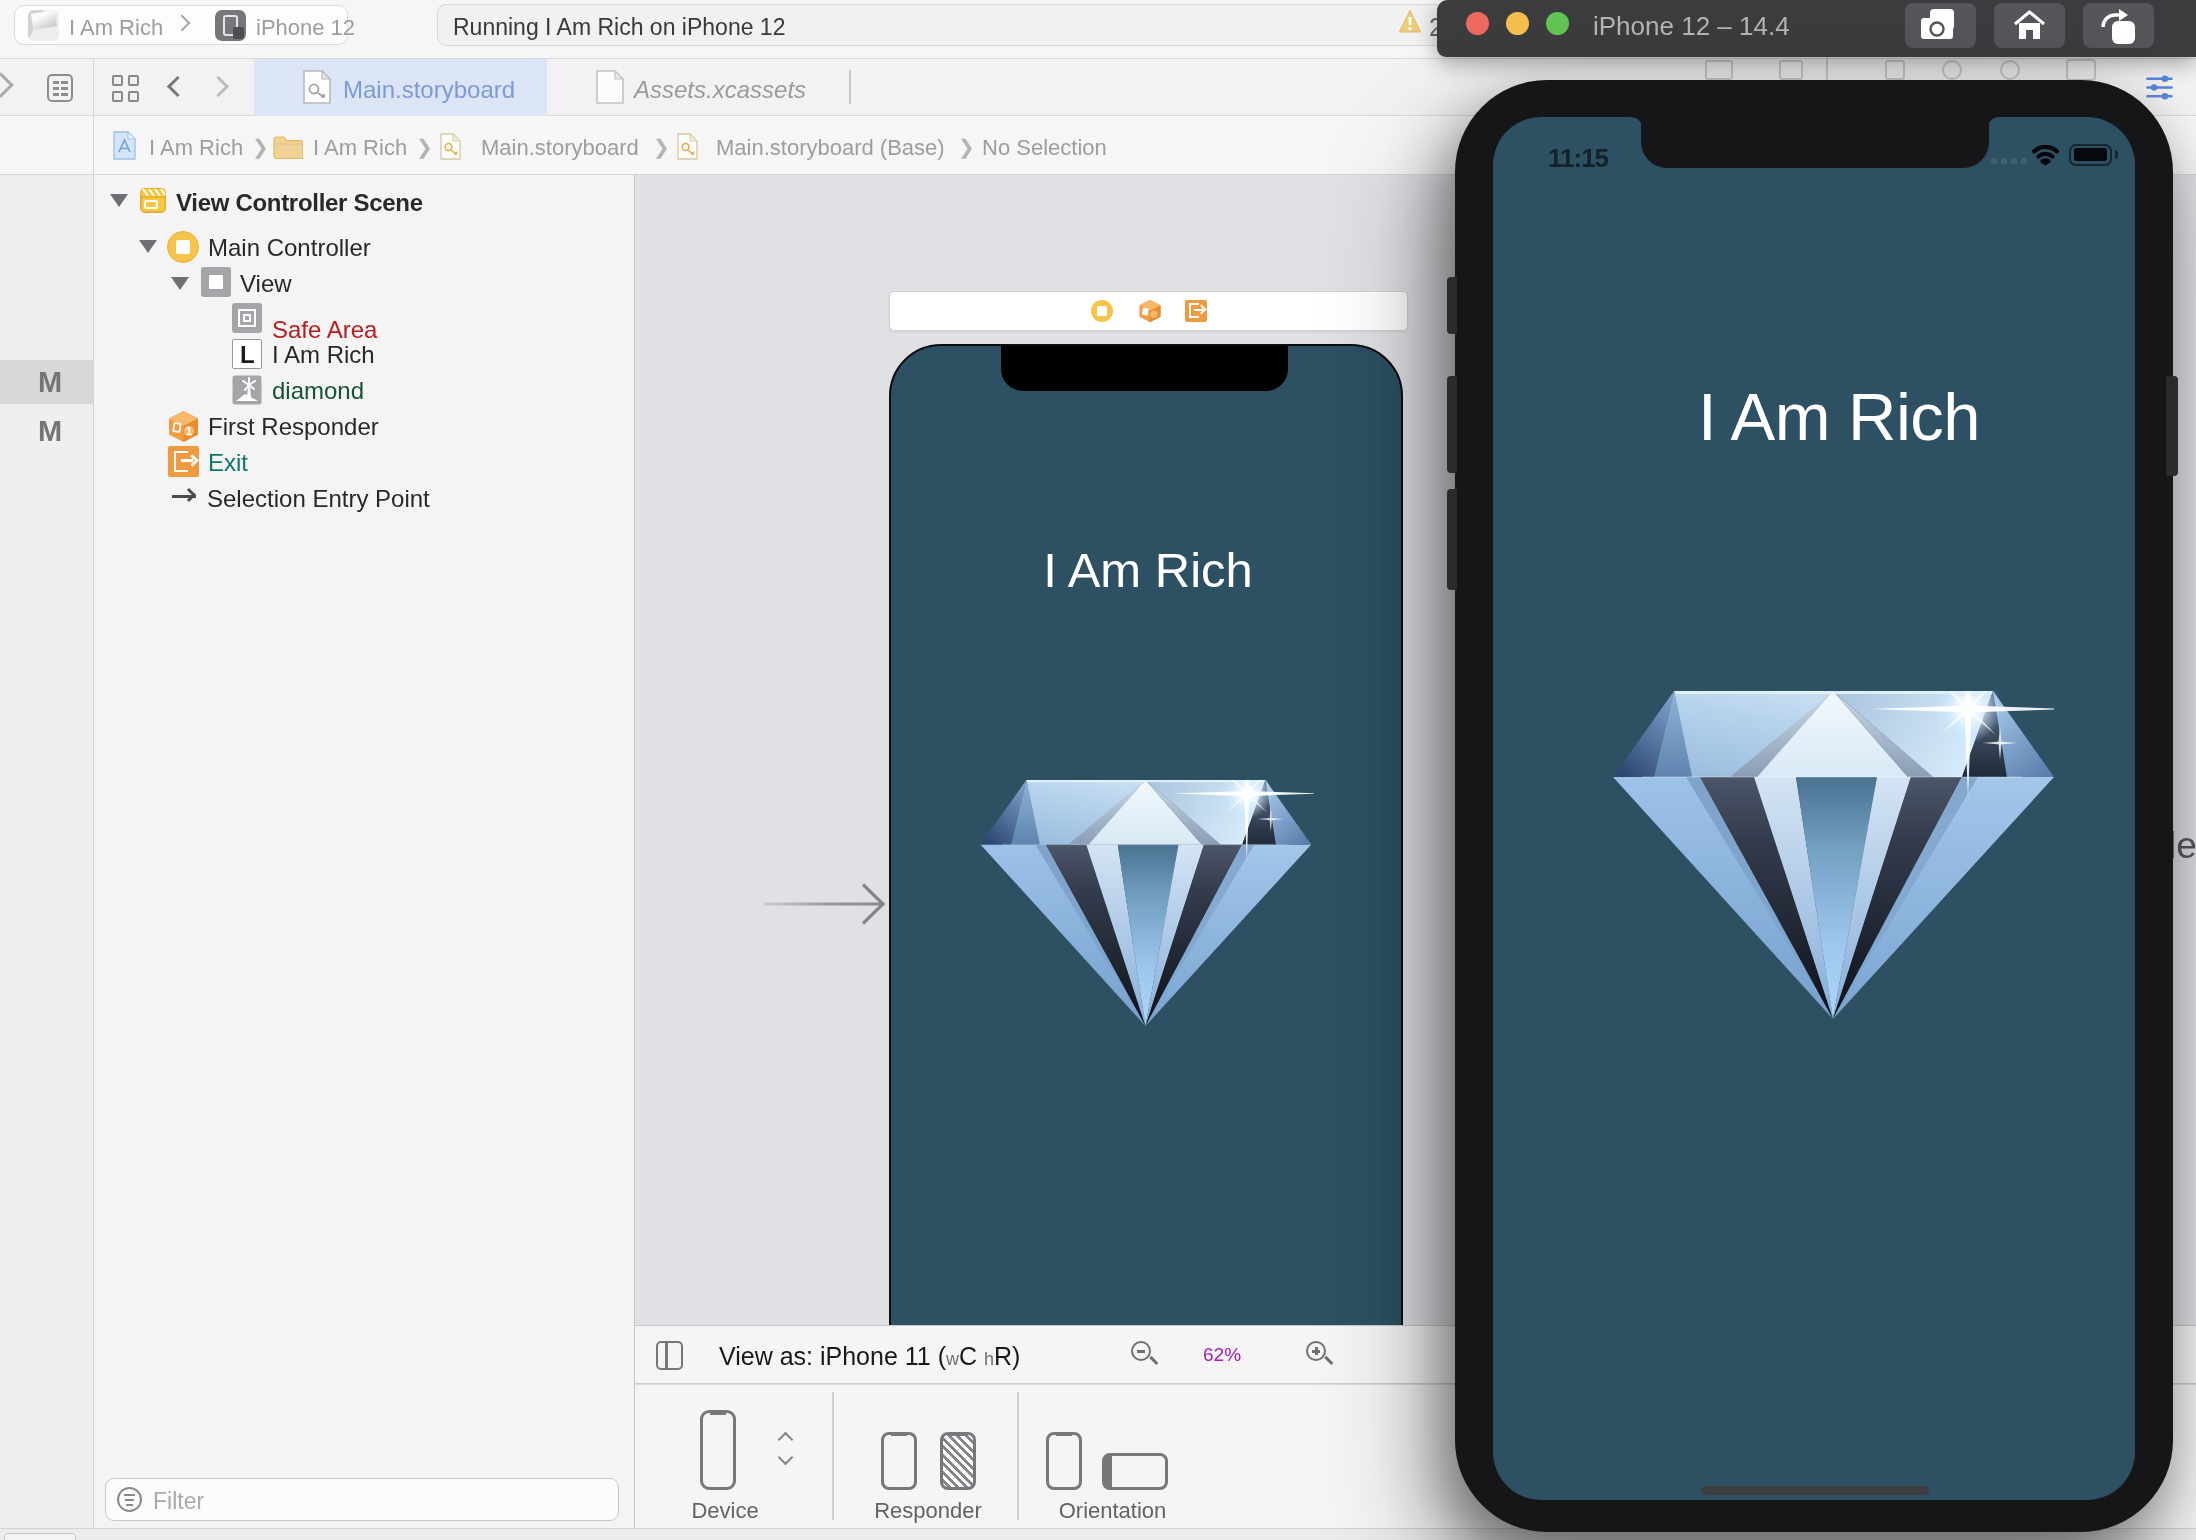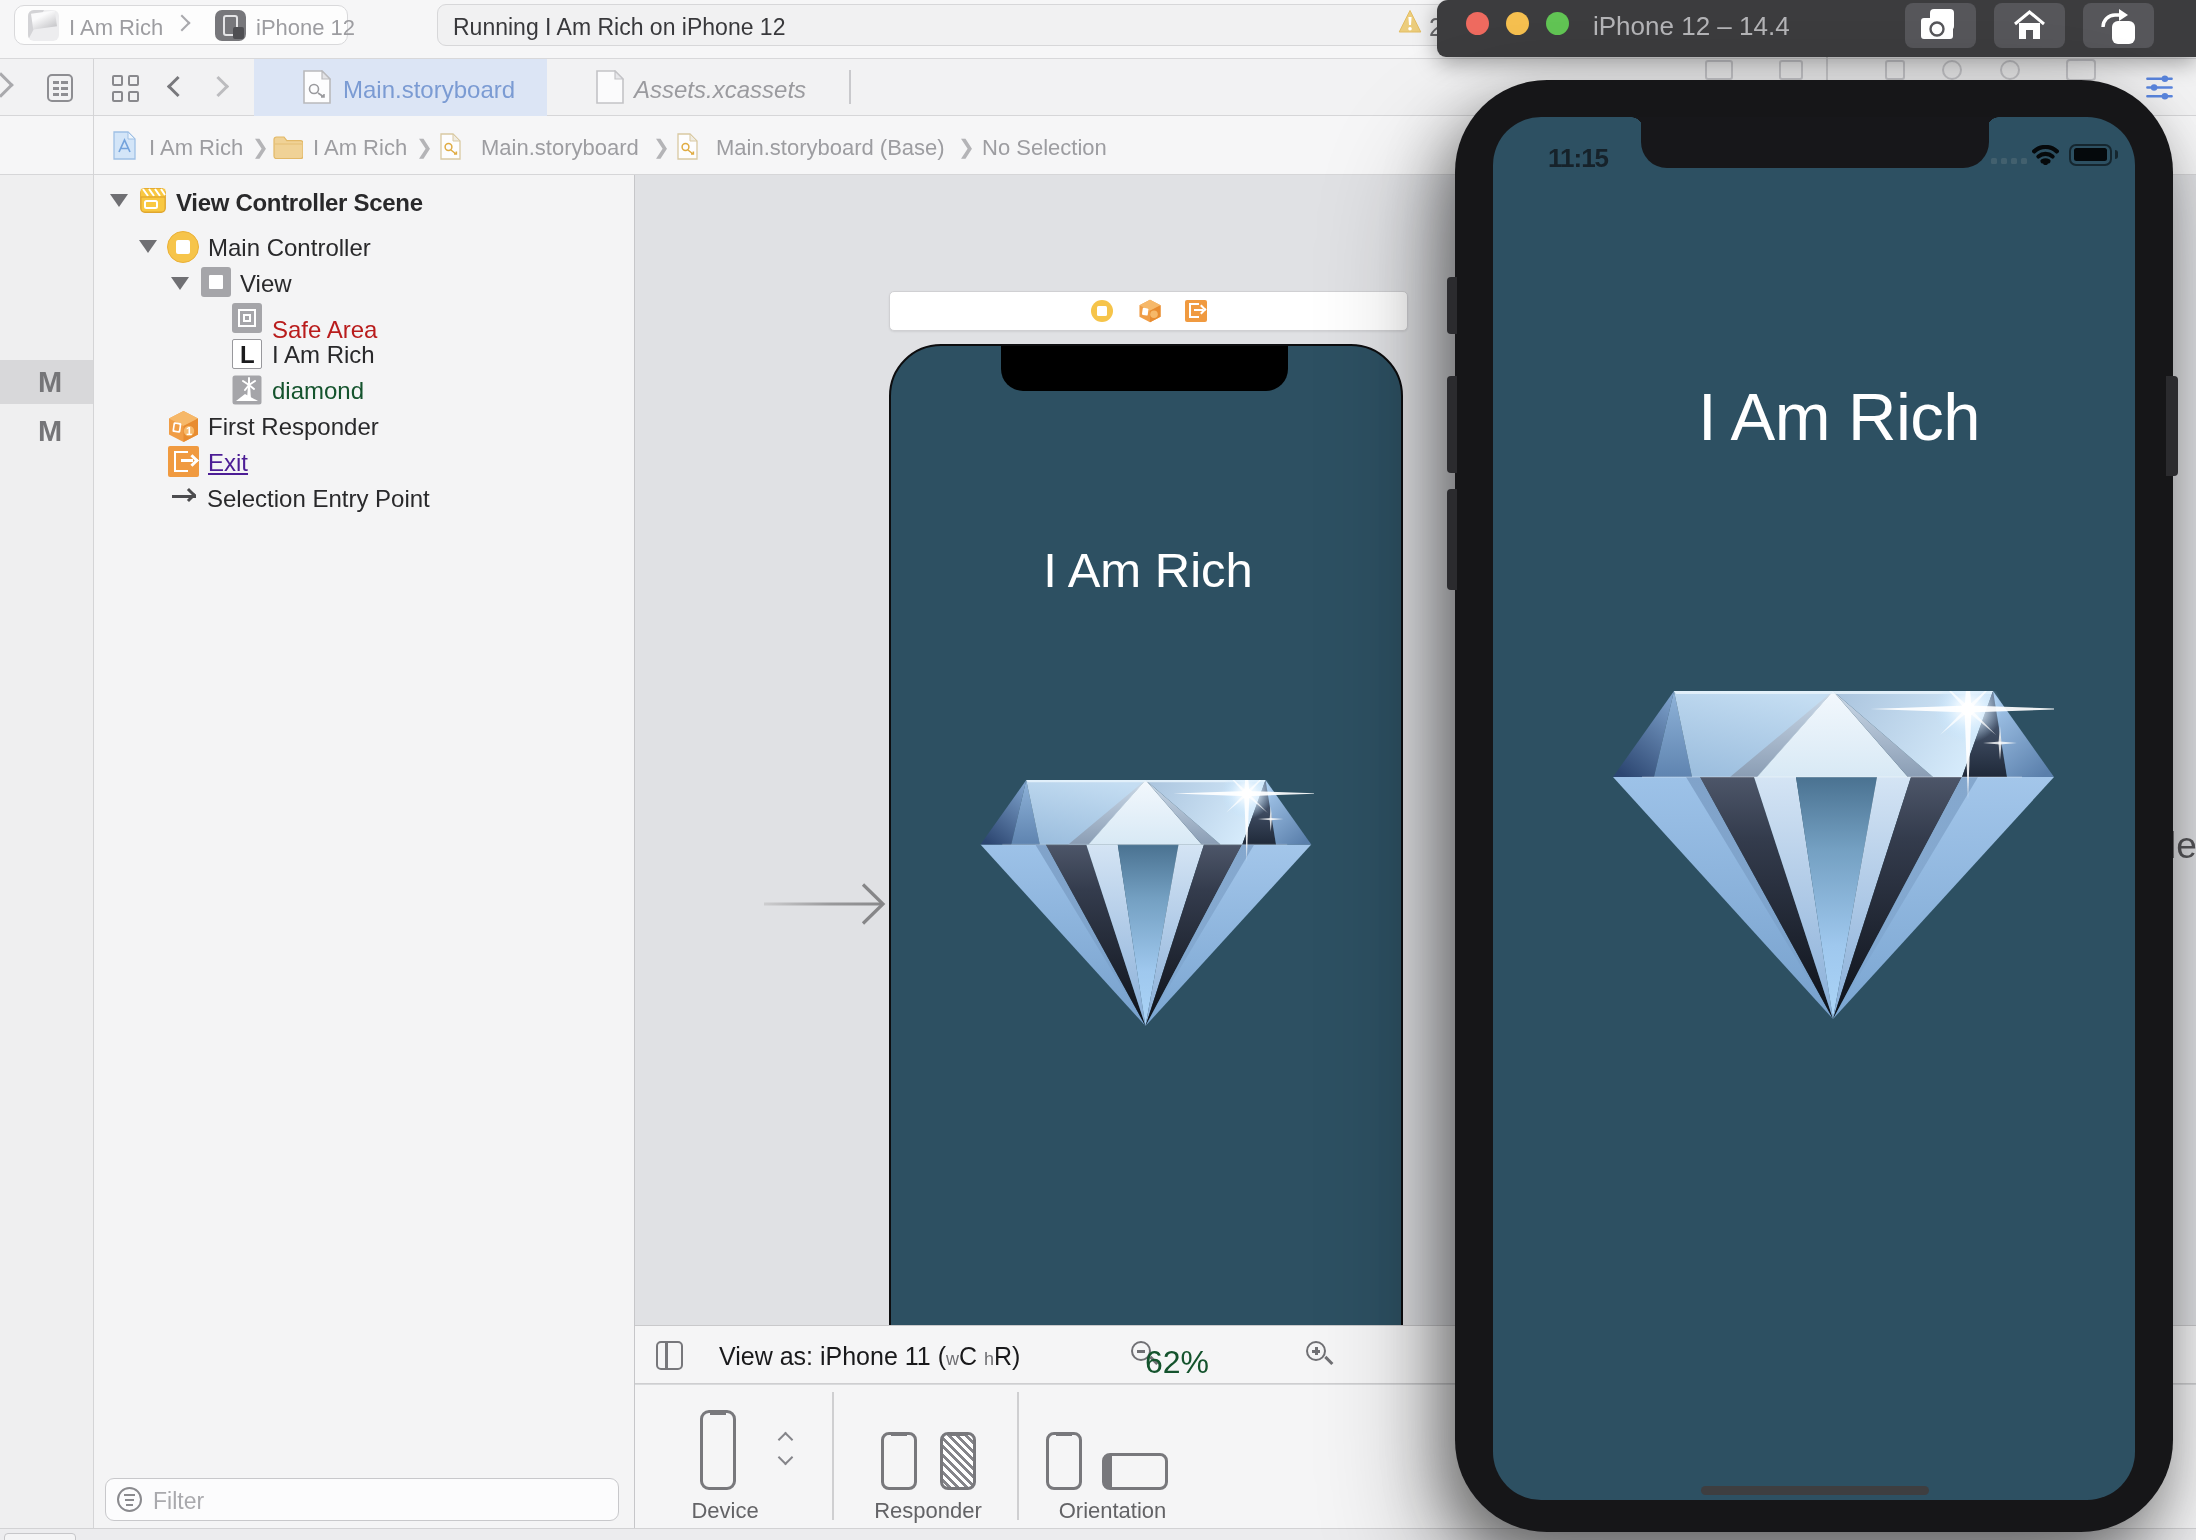--- a/index.html
+++ b/index.html
@@ -163,21 +163,21 @@
     <rect x="7.6" y="14.2" width="4.8" height="6.6" rx="1" fill="#f09d46" transform="rotate(8 10 17)"></rect>
     <circle cx="22" cy="21" r="5.2" fill="#f6b869"></circle>
     <text x="22" y="24.8" text-anchor="middle" font-size="11" font-weight="bold" fill="#fff" font-family="Liberation Sans">1</text>
   </svg>
   <div class="abs" style="left:208px;top:413px;font-size:24px;color:#29292b;">First Responder</div>
 
   <div class="abs" style="left:168px;top:446px;width:31px;height:31px;background:#f09a40;border-radius:2px;"></div>
   <div class="abs" style="left:174px;top:451px;width:14px;height:21px;border:2.5px solid #fff;border-right:none;"></div>
   <div class="abs" style="left:181px;top:459px;width:12px;height:3px;background:#fff;"></div>
   <div class="abs" style="left:188px;top:456px;width:9px;height:9px;border-top:3px solid #fff;border-right:3px solid #fff;transform:rotate(45deg);"></div>
-  <div class="abs" style="left:208px;top:449px;font-size:24px;color:#4c1d95;text-decoration:underline;">Exit</div>
+  <div class="abs" style="left:208px;top:449px;font-size:24px;color:#0f766e;">Exit</div>
 
   <div class="abs" style="left:172px;top:495px;width:24px;height:3px;background:#4c4c4f;"></div>
   <div class="abs" style="left:184px;top:490px;width:10px;height:10px;border-top:3px solid #4c4c4f;border-right:3px solid #4c4c4f;transform:rotate(45deg);"></div>
   <div class="abs" style="left:207px;top:485px;font-size:24px;color:#29292b;">Selection Entry Point</div>
 
   <div class="abs" style="left:105px;top:1478px;width:514px;height:43px;background:#fcfcfd;border:1.5px solid #c8c8cb;border-radius:9px;"></div>
   <div class="abs" style="left:117px;top:1487px;width:25px;height:25px;border:2px solid #8a8a8e;border-radius:50%;"></div>
   <div class="abs" style="left:124px;top:1494px;width:11px;height:2.4px;background:#8a8a8e;"></div>
   <div class="abs" style="left:125px;top:1499px;width:9px;height:2.4px;background:#8a8a8e;"></div>
   <div class="abs" style="left:126px;top:1504px;width:7px;height:2.4px;background:#8a8a8e;"></div>
@@ -218,21 +218,21 @@
       </svg>
   </div>
 
   <div class="abs" style="left:635px;top:1325px;width:1561px;height:59px;background:#f5f5f6;border-top:1px solid #c9c9cb;border-bottom:1px solid #cecED0;"></div>
   <div class="abs" style="left:656px;top:1341px;width:27px;height:29px;border:2.5px solid #77777b;border-radius:5px;"></div>
   <div class="abs" style="left:665px;top:1341px;width:2.5px;height:29px;background:#77777b;"></div>
   <div class="abs" style="left:719px;top:1342px;font-size:25px;color:#19191b;">View as: iPhone 11 (<span style="font-size:18px;color:#6e6e72;">w</span>C <span style="font-size:18px;color:#6e6e72;">h</span>R)</div>
   <div class="abs" style="left:1131px;top:1341px;width:20px;height:20px;border:2.5px solid #707074;border-radius:50%;"></div>
   <div class="abs" style="left:1137px;top:1350px;width:8px;height:2.5px;background:#707074;"></div>
   <div class="abs" style="left:1149px;top:1359px;width:10px;height:2.5px;background:#707074;transform:rotate(45deg);"></div>
-  <div class="abs" style="left:1145px;top:1344px;font-size:32px;color:#14532d;">62%</div>
+  <div class="abs" style="left:1203px;top:1344px;font-size:19px;color:#a21caf;">62%</div>
   <div class="abs" style="left:1306px;top:1341px;width:20px;height:20px;border:2.5px solid #707074;border-radius:50%;"></div>
   <div class="abs" style="left:1312px;top:1350px;width:8px;height:2.5px;background:#707074;"></div>
   <div class="abs" style="left:1315px;top:1347px;width:2.5px;height:8px;background:#707074;"></div>
   <div class="abs" style="left:1324px;top:1359px;width:10px;height:2.5px;background:#707074;transform:rotate(45deg);"></div>
 
   <div class="abs" style="left:635px;top:1385px;width:1561px;height:143px;background:#f5f5f6;"></div>
 
   <div class="abs" style="left:700px;top:1410px;width:36px;height:80px;border:3px solid #78787c;border-radius:9px;"></div>
   <div class="abs" style="left:710px;top:1410px;width:16px;height:5px;background:#78787c;"></div>
   <div class="abs" style="left:780px;top:1434px;width:11px;height:11px;border-top:2.6px solid #85858a;border-right:2.6px solid #85858a;transform:rotate(-45deg);"></div>

